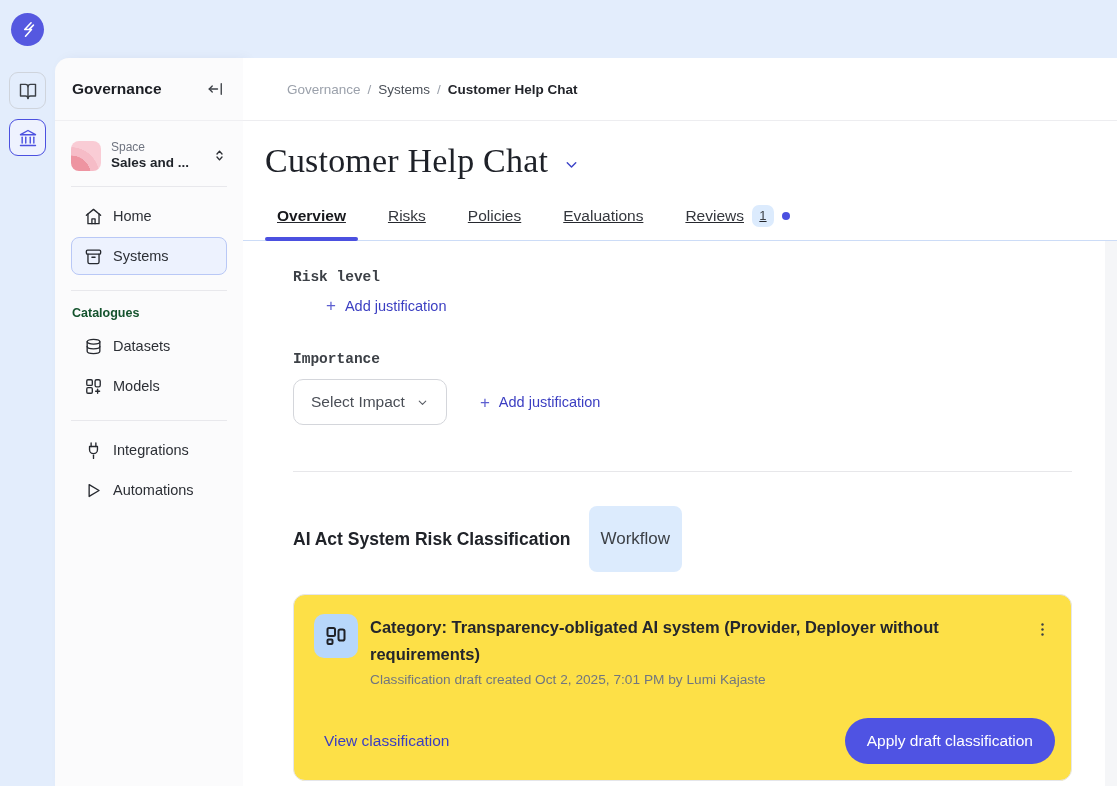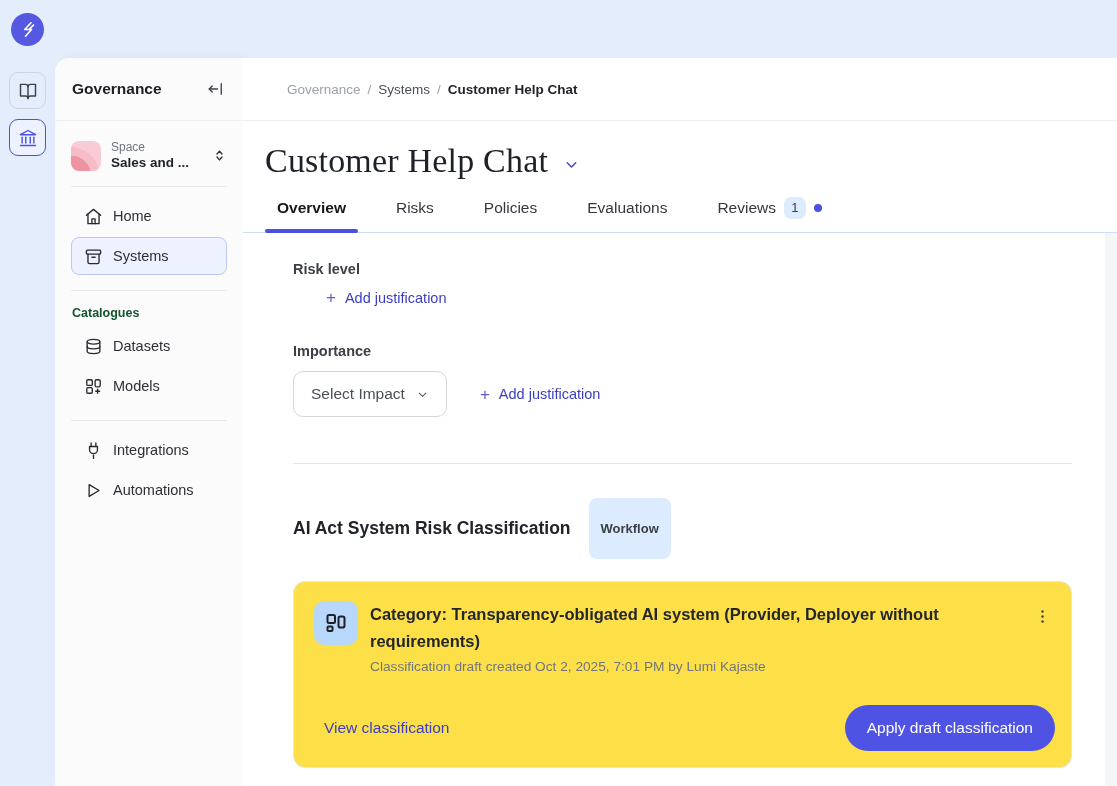--- a/index.html
+++ b/index.html
@@ -68,52 +68,52 @@
   .bc-mid { color:#4b5058; }
   .bc-sep { color:#9ba1ab; margin:0 7px; }
   .bc-current { color:#23252b; font-weight:600; }
 
   .main-header { flex:none; border-bottom:1px solid #ccdcf7; padding:21px 0 0 22px; }
   .title-row { display:flex; align-items:center; gap:15px; cursor:pointer; }
   .page-title { font-family:"Liberation Serif", serif; font-size:34px; font-weight:500; color:#1e2128;
                 letter-spacing:.2px; }
   .title-caret { color:#3d45c8; margin-top:6px; }
 
-  .tabs { display:flex; gap:26px; margin-top:17px; }
+  .tabs { display:flex; gap:18px; margin-top:25px;text-decoration:underline; }
   .tab { padding:0 12px 13px; font-size:15.5px; color:#34373d; display:flex; align-items:center; gap:8px;
          cursor:pointer; position:relative; }
   .tab.active { color:#17181c; font-weight:600; }
   .tab.active::after { content:""; position:absolute; left:0; right:0; bottom:-1px; height:4px;
                        border-radius:3px; background:var(--accent,#4b50e0); }
   .tab-badge { background:var(--badge-bg,#dcebfd); color:#3c4046; font-size:13px; line-height:22px;
                min-width:22px; text-align:center; border-radius:7px; padding:0 4px; }
   .tab-dot { width:8px; height:8px; border-radius:50%; background:var(--accent,#4b50e0); }
 
   .body-scroll { flex:1; position:relative; padding:28px 44px 0 50px; overflow:hidden; }
   .scroll-gutter { position:absolute; top:0; right:0; bottom:0; width:12px; background:#f5f6f8; cursor:pointer; }
   .content-inner { width:779px; }
 
-  .field-label { font-size:14.5px; font-weight:700; color:#3c4046; }
+  .field-label { font-size:14.5px; font-weight:700; color:#3c4046;font-family:Liberation Mono, monospace; }
   .field-row { display:flex; align-items:center; margin-top:12px; }
   .select-btn {
     display:inline-flex; align-items:center; gap:11px; height:46px; padding:0 17px;
     background:#fff; border:1px solid #d4d6db; border-radius:10px; font-size:15.5px; color:#4a4e56;
     cursor:pointer;
   }
   .select-btn .caret { color:#5a5e66; }
   .add-link { display:inline-flex; align-items:center; gap:9px; margin-left:33px;
               color:var(--link,#3b3ec2); font-size:14.5px; cursor:pointer; }
   .add-link .plus { font-size:17px; line-height:1; color:#5d5fd0; }
   .gap-importance { margin-top:37px; }
 
   .content-divider { height:1px; background:#e7e7ea; margin-top:46px; }
 
   .section-row { display:flex; align-items:center; gap:18px; margin-top:34px;text-align:center; }
   .section-title { font-size:17.5px; font-weight:700; color:#202329; }
-  .workflow-badge { background:var(--badge-bg,#dcebfd); color:#3c4046; font-size:13px; font-weight:700;
+  .workflow-badge { background:var(--badge-bg,#dcebfd); color:#3c4046; font-size:17px; font-weight:400;
                     padding:23px 12px; border-radius:8px; }
 
   .card { margin-top:22px; border:1px solid #e5e6ea; border-radius:12px; background:#fde047;
           padding:19px 16px 16px 20px; position:relative; }
   .card-top { display:flex; gap:12px; padding-right:36px; }
   .card-icon { width:44px; height:44px; border-radius:10px; background:var(--card-icon-bg,#b7d7fb);
                flex:none; display:flex; align-items:center; justify-content:center; color:#1f2127; }
   .card-title { font-size:16.5px; font-weight:700; color:#24262c; line-height:27px; max-width:645px; }
   .card-meta { font-size:13.7px; color:#71767f; margin-top:4px; }
   .kebab { position:absolute; right:16px; top:22px; color:#3c4046; cursor:pointer; padding:4px; }

